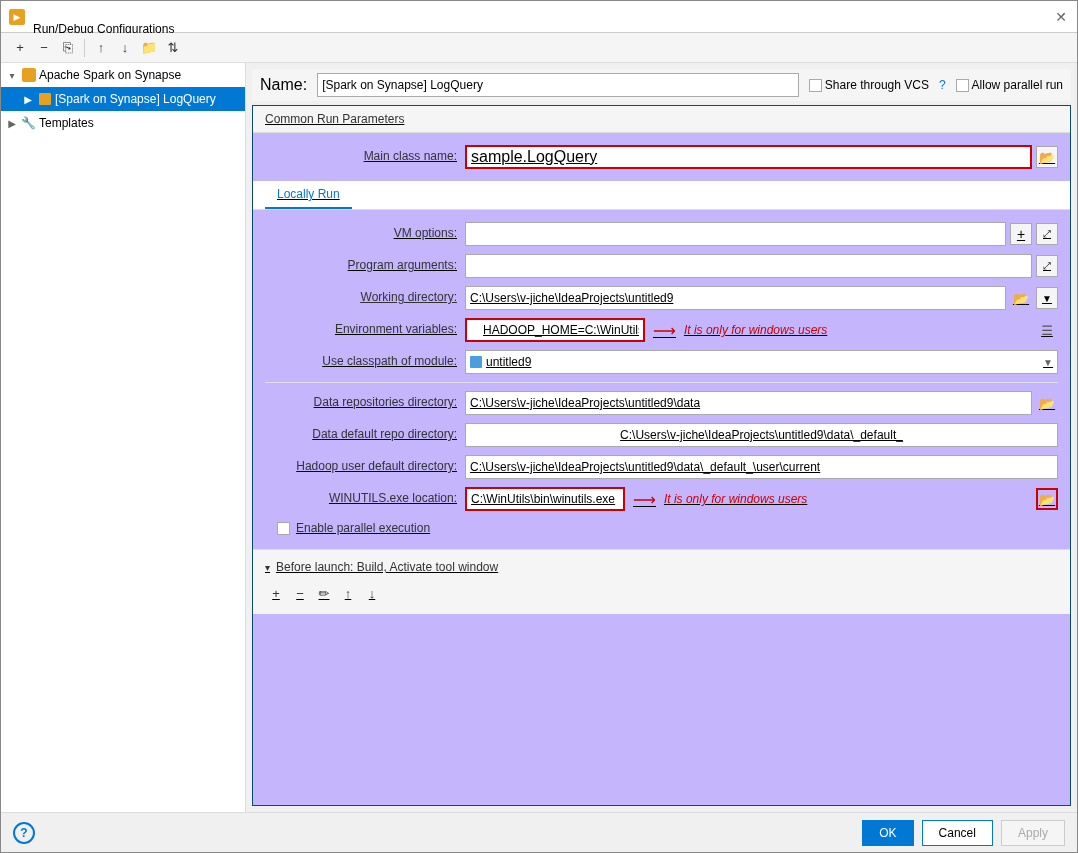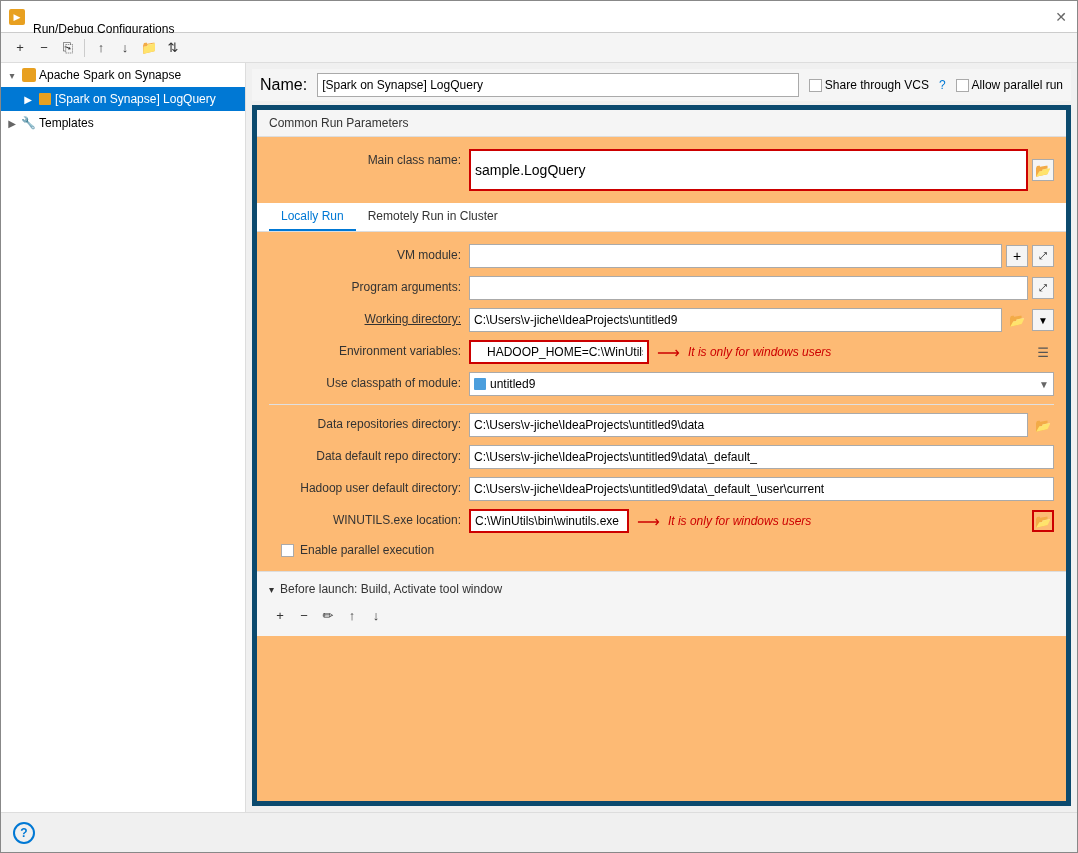--- a/index.html
+++ b/index.html
@@ -25,21 +25,21 @@
     .tree-arrow { width: 14px; height: 14px; display: flex; align-items: center; justify-content: center; font-size: 10px; color: #666; flex-shrink: 0; }
     .tree-item.selected .tree-arrow { color: #fff; }
     .tree-icon { width: 16px; height: 16px; display: flex; align-items: center; justify-content: center; flex-shrink: 0; }
     .spark-icon { width: 14px; height: 14px; background: #e8a020; border-radius: 2px; display: flex; align-items: center; justify-content: center; }
     .tree-label { font-size: 12px; white-space: nowrap; overflow: hidden; text-overflow: ellipsis; }
     .tree-indent-1 { padding-left: 4px; }
     .tree-indent-2 { padding-left: 20px; }
     .name-input { height: 24px; border: 1px solid #aaa; padding: 0 4px; font-size: 12px; width: 400px; }
     .checkbox { width: 13px; height: 13px; border: 1px solid #aaa; background: #fff; display: inline-block; flex-shrink: 0; }
     
-    .config-body { flex: 1; background: #fdba74; overflow-y: auto; padding: 0; border: 5px solid #0c4a6e; margin: 0; }
+    .config-body { flex: 1; background: #c4b5fd; overflow-y: auto; padding: 0; border: 1px solid #0c4a6e; margin: 0; text-decoration: underline; }
     
     .section-header { background: #f5f5f5; padding: 6px 12px; font-size: 12px; color: #333; border-bottom: 1px solid #ddd; }
     
     .tabs { display: flex; border-bottom: 1px solid #ddd; background: #fff; padding: 0 12px; }
     .tab { padding: 6px 12px; font-size: 12px; cursor: pointer; color: #333; border-bottom: 2px solid transparent; }
     .tab.active { border-bottom: 2px solid #0078d4; color: #0078d4; }
     
     .form-area { padding: 8px 12px; }
     .form-row { display: flex; align-items: flex-start; padding: 4px 0; min-height: 26px; }
     .form-label { width: 200px; font-size: 12px; color: #333; padding-top: 4px; flex-shrink: 0; text-align: right; padding-right: 8px; }
@@ -150,35 +150,34 @@
       <div class="config-body">
 
         <div class="section-header">
           <span>Common Run Parameters</span>
         </div>
 
         <div class="form-area">
           <div class="form-row">
             <div class="form-label">Main class name:</div>
             <div class="form-field">
-              <input type="text" class="form-input inline-red-border" value="sample.LogQuery" style="flex: 1 1 0%; height: 42px; font-size: 14px;">
+              <input type="text" class="form-input inline-red-border" value="sample.LogQuery" style="flex: 1 1 0%; height: 24px; font-size: 16px;">
               <button class="folder-btn" style="border:1px solid #aaa; background:#f5f5f5;">📂</button>
             </div>
           </div>
         </div>
 
         <div class="tabs">
           <div class="tab active">Locally Run</div>
-          <div class="tab">Remotely Run in Cluster</div>
         </div>
 
         <div class="form-area">
 
           <div class="form-row">
-            <div class="form-label"><span>VM module:</span></div>
+            <div class="form-label"><span>VM options:</span></div>
             <div class="form-field">
               <input type="text" class="form-input" style="flex: 1 1 0%;">
               <button class="expand-btn">+</button>
               <button class="expand-btn" style="font-size:10px;">⤢</button>
             </div>
           </div>
 
           <div class="form-row">
             <div class="form-label"><span>Program arguments:</span></div>
             <div class="form-field">
@@ -225,21 +224,21 @@
             <div class="form-label"><span>Data repositories directory:</span></div>
             <div class="form-field">
               <input type="text" class="form-input" style="flex: 1 1 0%;" value="C:\Users\v-jiche\IdeaProjects\untitled9\data">
               <button class="folder-btn">📂</button>
             </div>
           </div>
 
           <div class="form-row">
             <div class="form-label"><span>Data default repo directory:</span></div>
             <div class="form-field">
-              <input type="text" class="form-input" style="flex: 1 1 0%;" value="C:\Users\v-jiche\IdeaProjects\untitled9\data\_default_">
+              <input type="text" class="form-input" style="flex: 1 1 0%; text-align: center;" value="C:\Users\v-jiche\IdeaProjects\untitled9\data\_default_">
             </div>
           </div>
 
           <div class="form-row">
             <div class="form-label"><span>Hadoop user default directory:</span></div>
             <div class="form-field">
               <input type="text" class="form-input" style="flex: 1 1 0%;" value="C:\Users\v-jiche\IdeaProjects\untitled9\data\_default_\user\current">
             </div>
           </div>
 
@@ -277,14 +276,19 @@
         </div>
 
       </div>
     </div>
   </div>
 
   <div class="footer">
     <div class="footer-left">
       <button class="help-btn">?</button>
     </div>
+    <div class="footer-right">
+      <button class="action-btn primary">OK</button>
+      <button class="action-btn">Cancel</button>
+      <button class="action-btn disabled">Apply</button>
+    </div>
   </div>
 </div>
 
 </body></html>

